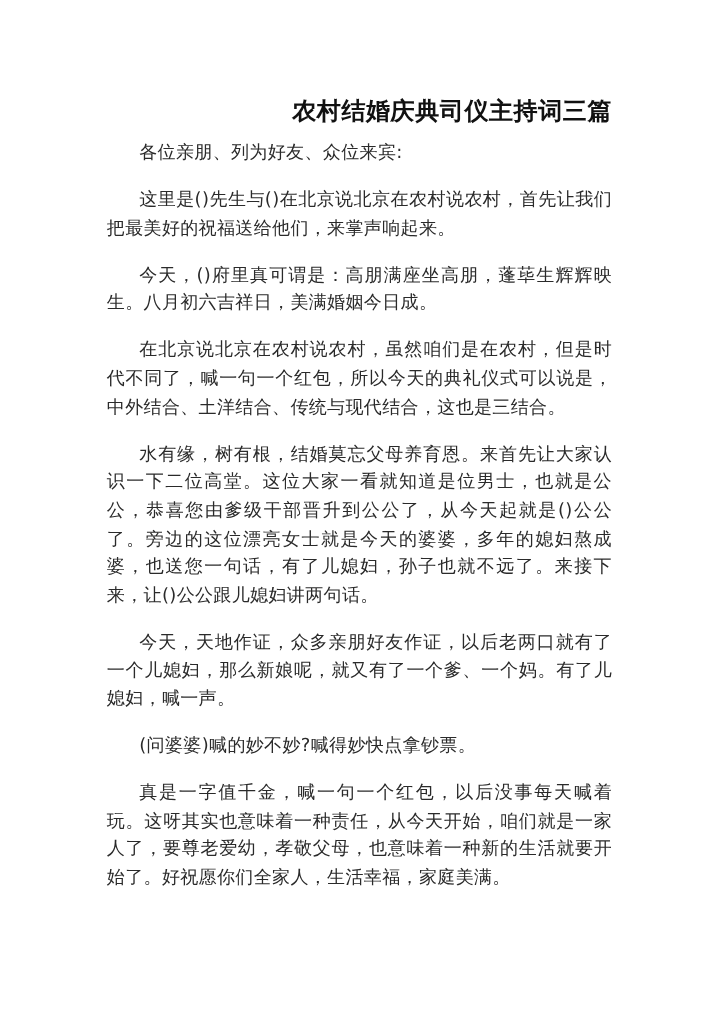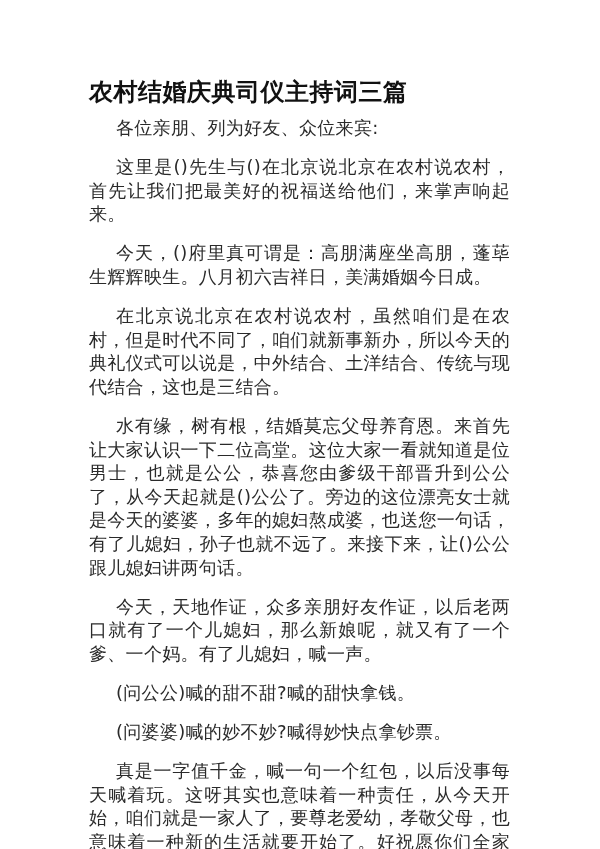--- a/index.html
+++ b/index.html
@@ -1,28 +1,27 @@
 <!DOCTYPE html>
 <html><head>
 <meta charset="utf-8">
 <style>
   html, body { margin:0; padding:0; background:#ffffff; }
   body { width:600px; height:849px; position:relative; overflow:hidden; }
   .page { position:absolute; left:89px; top:78px; width:421px; color:#2a2a2a;
           font-family:"DejaVu Sans", "Liberation Sans", sans-serif; }
-  .title { text-align:left; font-size:24px; font-weight:bold; color:#111; margin:0 0 10px 0; height:28px; line-height:28px; letter-spacing:0.5px; }
-  .para { font-size:18px; line-height:23.6px; margin:0 0 15.5px 0; text-indent:27px; text-align:justify; letter-spacing:0.3px; }
+  .title { text-align:right; font-size:20px; font-weight:bold; color:#111; margin:0 0 10px 0; height:28px; line-height:28px; letter-spacing:0.5px; }
+  .para { font-size:15px; line-height:23.6px; margin:0 0 15.5px 0; text-indent:27px; text-align:justify; letter-spacing:0.3px; }
 </style>
 </head>
 <body>
 
 <div class="page">
   <div class="title">农村结婚庆典司仪主持词三篇</div>
   <p class="para">各位亲朋、列为好友、众位来宾:</p>
   <p class="para">这里是()先生与()在北京说北京在农村说农村，首先让我们把最美好的祝福送给他们，来掌声响起来。</p>
   <p class="para">今天，()府里真可谓是：高朋满座坐高朋，蓬荜生辉辉映生。八月初六吉祥日，美满婚姻今日成。</p>
-  <p class="para">在北京说北京在农村说农村，虽然咱们是在农村，但是时代不同了，咱们就新事新办，所以今天的典礼仪式可以说是，中外结合、土洋结合、传统与现代结合，这也是三结合。</p>
+  <p class="para">在北京说北京在农村说农村，虽然咱们是在农村，但是时代不同了，喊一句一个红包，所以今天的典礼仪式可以说是，中外结合、土洋结合、传统与现代结合，这也是三结合。</p>
   <p class="para">水有缘，树有根，结婚莫忘父母养育恩。来首先让大家认识一下二位高堂。这位大家一看就知道是位男士，也就是公公，恭喜您由爹级干部晋升到公公了，从今天起就是()公公了。旁边的这位漂亮女士就是今天的婆婆，多年的媳妇熬成婆，也送您一句话，有了儿媳妇，孙子也就不远了。来接下来，让()公公跟儿媳妇讲两句话。</p>
   <p class="para">今天，天地作证，众多亲朋好友作证，以后老两口就有了一个儿媳妇，那么新娘呢，就又有了一个爹、一个妈。有了儿媳妇，喊一声。</p>
-  <p class="para">(问公公)喊的甜不甜?喊的甜快拿钱。</p>
   <p class="para">(问婆婆)喊的妙不妙?喊得妙快点拿钞票。</p>
   <p class="para">真是一字值千金，喊一句一个红包，以后没事每天喊着玩。这呀其实也意味着一种责任，从今天开始，咱们就是一家人了，要尊老爱幼，孝敬父母，也意味着一种新的生活就要开始了。好祝愿你们全家人，生活幸福，家庭美满。</p>
 </div>
 
 </body></html>

